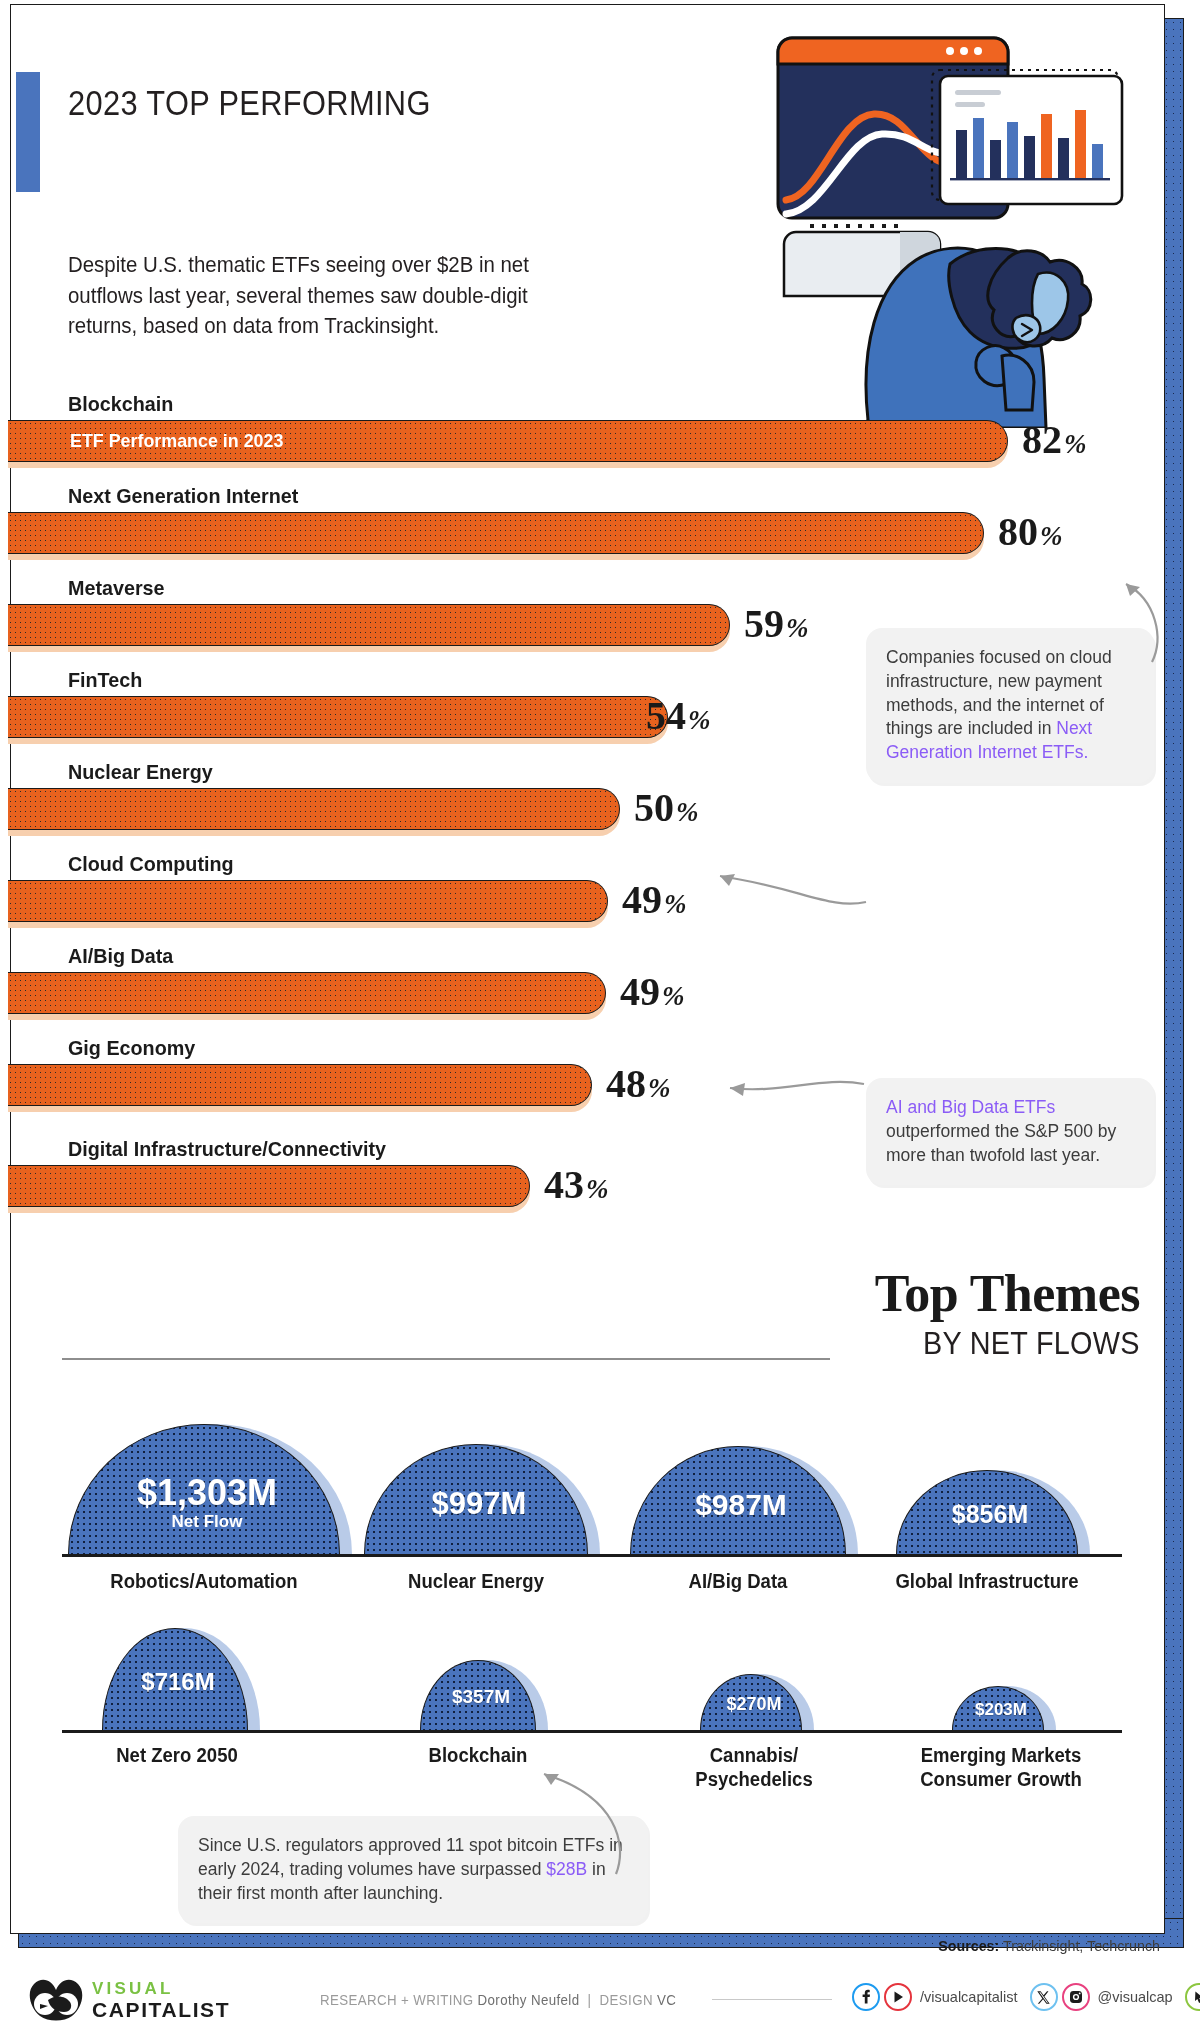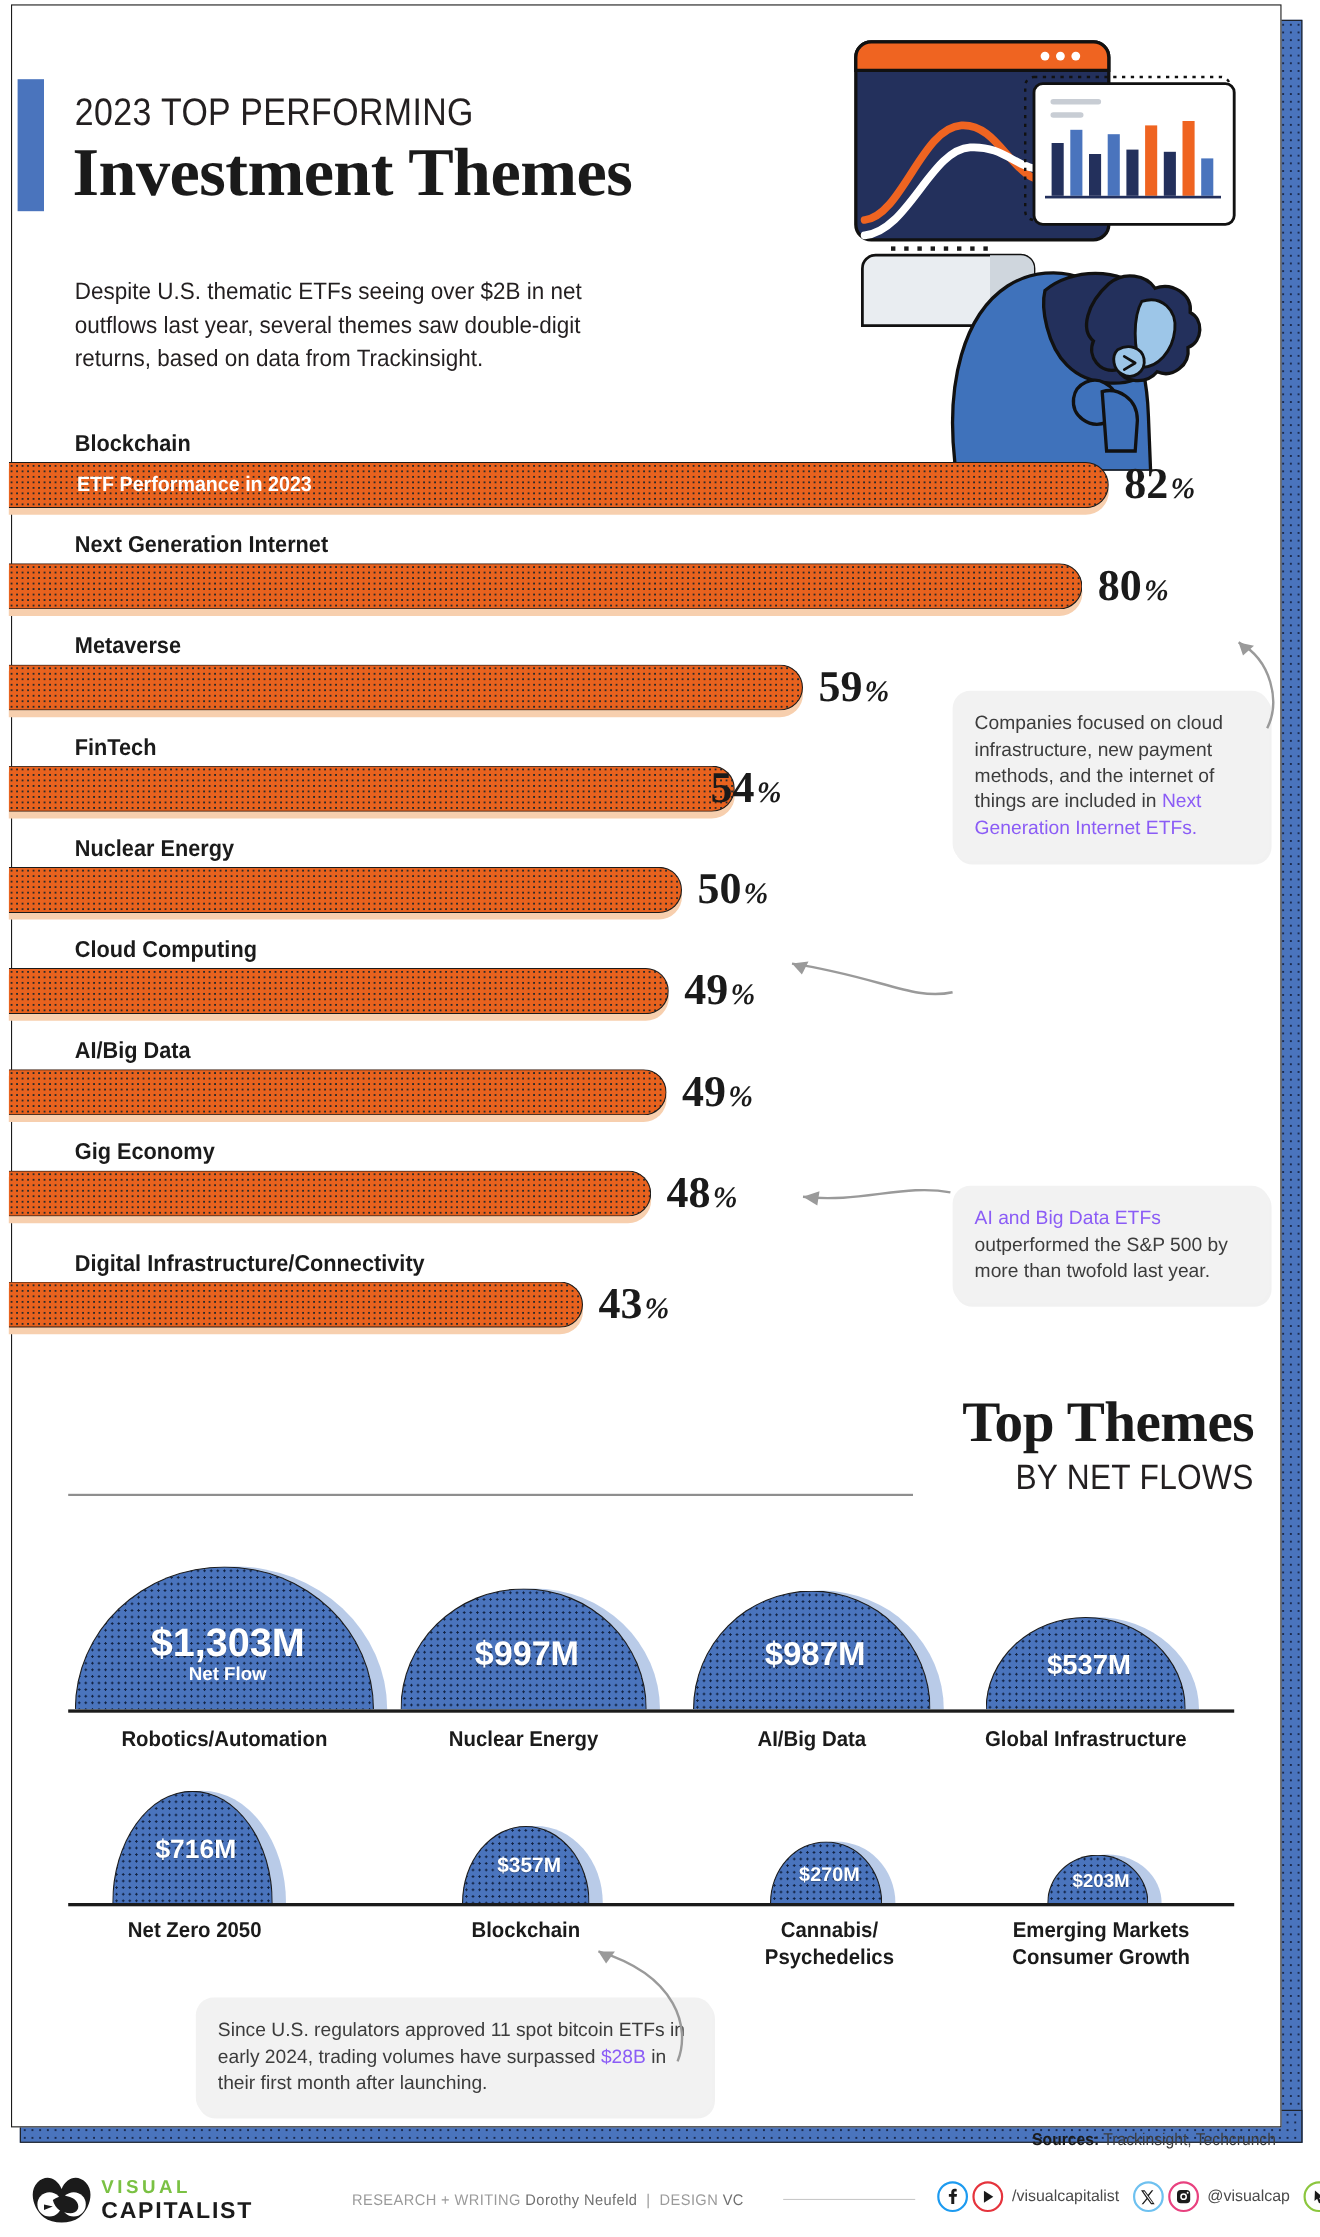--- a/index.html
+++ b/index.html
@@ -182,21 +182,20 @@
 
 <div class="page">
 
   <div class="blue-stripe"></div>
   <div class="blue-stripe-bottom"></div>
 
   <div class="card"></div>
 
   <div class="accent-bar"></div>
   <div class="kicker">2023 TOP PERFORMING</div>
-  <div class="title">Investment Themes</div>
   <div class="subtitle">Despite U.S. thematic ETFs seeing over $2B in net outflows last year, several themes saw double-digit returns, based on data from Trackinsight.</div>
 
   <svg class="hero" viewBox="0 0 400 410">
 
     <g>
       <rect x="28" y="20" width="230" height="180" rx="14" fill="#23305c" stroke="#111" stroke-width="3"></rect>
       <path d="M28 34 a14 14 0 0 1 14 -14 h202 a14 14 0 0 1 14 14 v12 h-230 z" fill="#ef6421" stroke="#111" stroke-width="3"></path>
       <circle cx="228" cy="33" r="4" fill="#fff"></circle>
         <circle cx="214" cy="33" r="4" fill="#fff"></circle>
         <circle cx="200" cy="33" r="4" fill="#fff"></circle>
@@ -384,21 +383,21 @@
     <div class="dome-wrap" style="left:630px; top:1446px; width:222px; height:108px;">
       <div class="dome-shadow" style="width:222px; height:108px;"></div>
       <div class="dome" style="width:216px; height:108px;"></div>
       <div class="dome-val" style="top:42px; font-size:30px;">$987M</div>
     </div>
     <div class="dome-caption" style="left:630px; top:1570px; width:216px;">AI/Big Data</div>
 
     <div class="dome-wrap" style="left:896px; top:1470px; width:188px; height:84px;">
       <div class="dome-shadow" style="width:188px; height:84px;"></div>
       <div class="dome" style="width:182px; height:84px;"></div>
-      <div class="dome-val" style="top:30px; font-size:25px;">$537M</div>
+      <div class="dome-val" style="top:30px; font-size:25px;">$856M</div>
     </div>
     <div class="dome-caption" style="left:886px; top:1570px; width:202px;">Global Infrastructure</div>
 
     <div class="baseline" style="left:62px; top:1730px; width:1060px;"></div>
 
     <div class="dome-wrap" style="left:102px; top:1628px; width:152px; height:102px;">
       <div class="dome-shadow" style="width:152px; height:102px;"></div>
       <div class="dome" style="width:146px; height:102px;"></div>
       <div class="dome-val" style="top:40px; font-size:24px;">$716M</div>
     </div>

